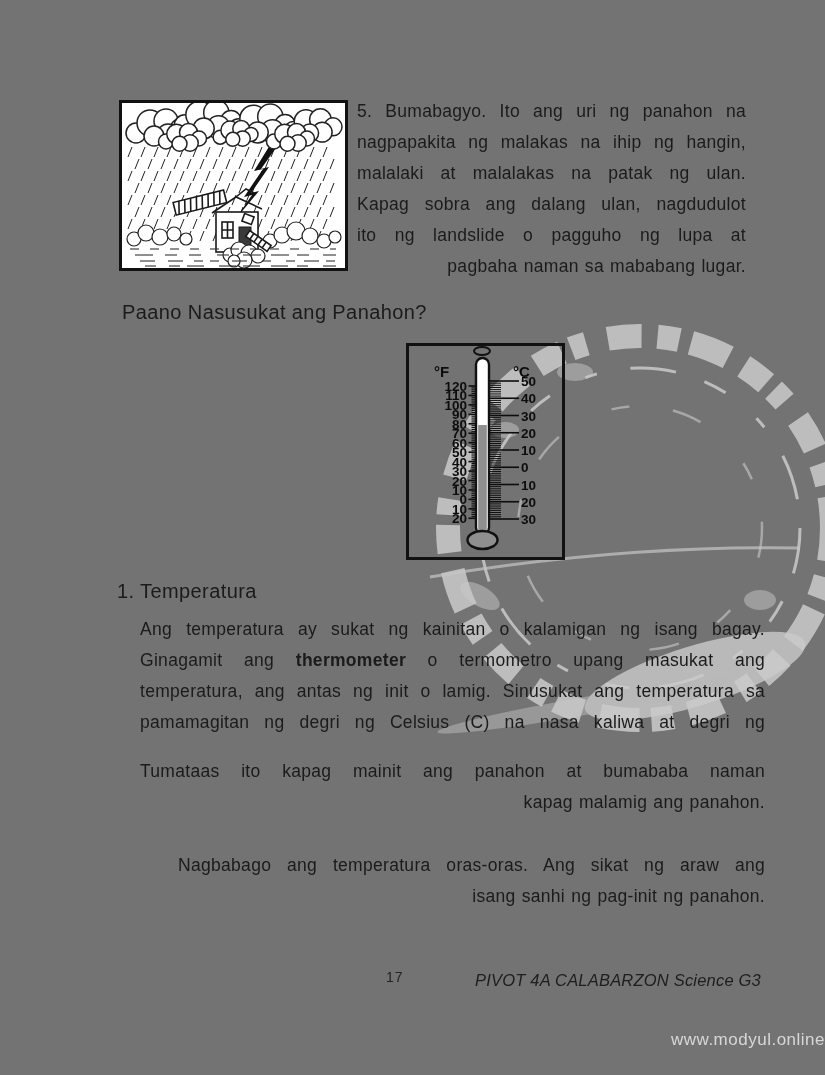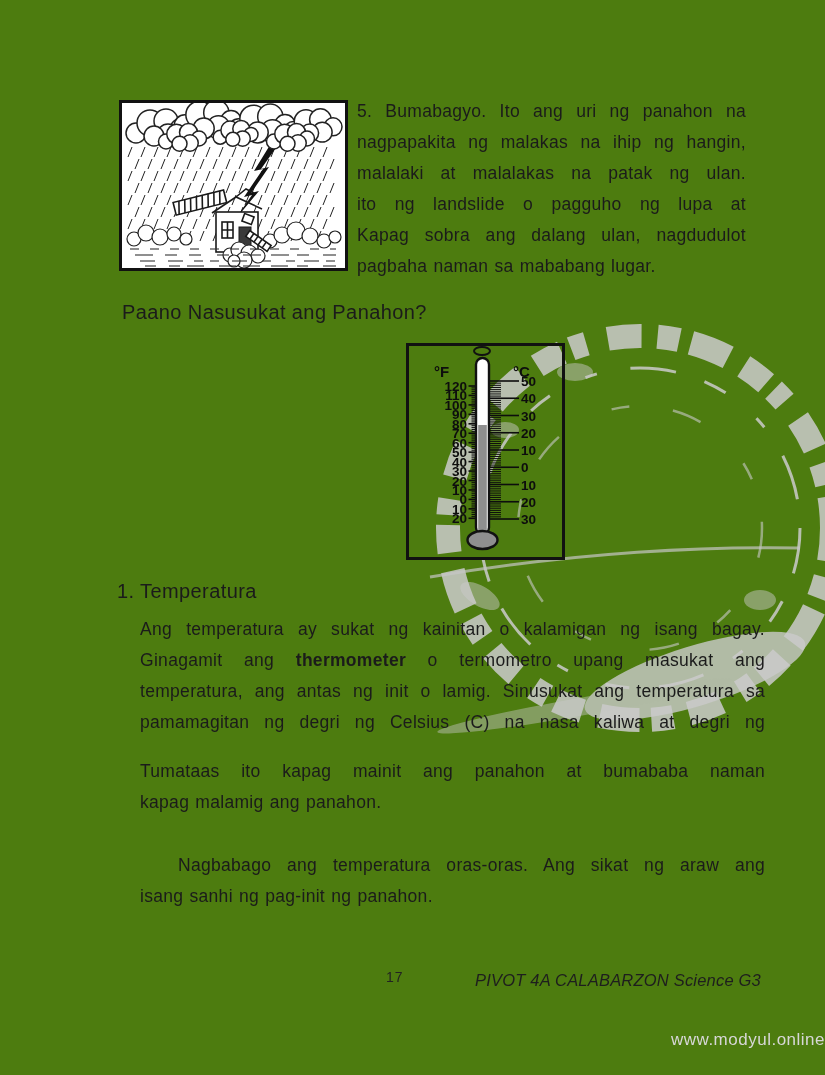--- a/index.html
+++ b/index.html
@@ -1,28 +1,28 @@
 <!DOCTYPE html>
 <html><head>
 <meta charset="utf-8">
 <style>
   html,body{margin:0;padding:0;background:#e8e8e8;}
-  .page{position:relative;width:825px;height:1075px;background:#4d7c0f;overflow:hidden;
+  .page{position:relative;width:825px;height:1075px;background:#737373;overflow:hidden;
         font-family:"Liberation Sans",sans-serif;color:#1b1b1b;}
   .layer{position:absolute;inset:0;}
   .wm{z-index:0;}
   .content{z-index:1;}
 
   figure{margin:0;padding:0;}
   .storm-figure{position:absolute;left:119px;top:100px;width:223px;height:165px;
                 border:3px solid #111;background:#fff;}
   .storm-figure svg{display:block;width:223px;height:165px;}
 
   .txt{letter-spacing:.3px;word-spacing:1px;}
-  .ln{height:31px;line-height:31px;font-size:17.5px;overflow:visible;text-align:left;}
+  .ln{height:31px;line-height:31px;font-size:17.5px;overflow:visible;text-align:right;}
   .just{text-align:justify;text-align-last:justify;}
   .indent{text-indent:38px;}
 
   .storm-text{position:absolute;left:357px;top:96px;width:389px;}
 
   .question{position:absolute;left:122px;top:301px;margin:0;font-size:20px;font-weight:400;
             letter-spacing:.4px;}
 
   .thermo-figure{position:absolute;left:406px;top:343px;width:153px;height:211px;
                  border:3px solid #111;background:transparent;}
@@ -331,22 +331,22 @@
             <line x1="175" y1="163" x2="186" y2="163"></line>
             <line x1="201" y1="163" x2="214" y2="163"></line>
           </g>
       </svg>
     </figure>
 
     <div class="storm-text txt">
       <div class="ln just">5. Bumabagyo. Ito ang uri ng panahon na</div>
       <div class="ln just">nagpapakita ng malakas na ihip ng hangin,</div>
       <div class="ln just">malalaki at malalakas na patak ng ulan.</div>
+      <div class="ln just">Kapag sobra ang dalang ulan, nagdudulot</div>
       <div class="ln just">ito ng landslide o pagguho ng lupa at</div>
-      <div class="ln just">Kapag sobra ang dalang ulan, nagdudulot</div>
       <div class="ln">pagbaha naman sa mababang lugar.</div>
     </div>
 
     <h2 class="question">Paano Nasusukat ang Panahon?</h2>
 
     <figure class="thermo-figure">
       <svg id="thermo-svg" viewBox="0 0 153 211">
         <ellipse cx="73" cy="5" rx="8" ry="4" fill="none" stroke="#111" stroke-width="2"></ellipse>
         <text class="unit" x="25" y="31">°F</text>
         <text class="unit" x="104" y="31">°C</text>

